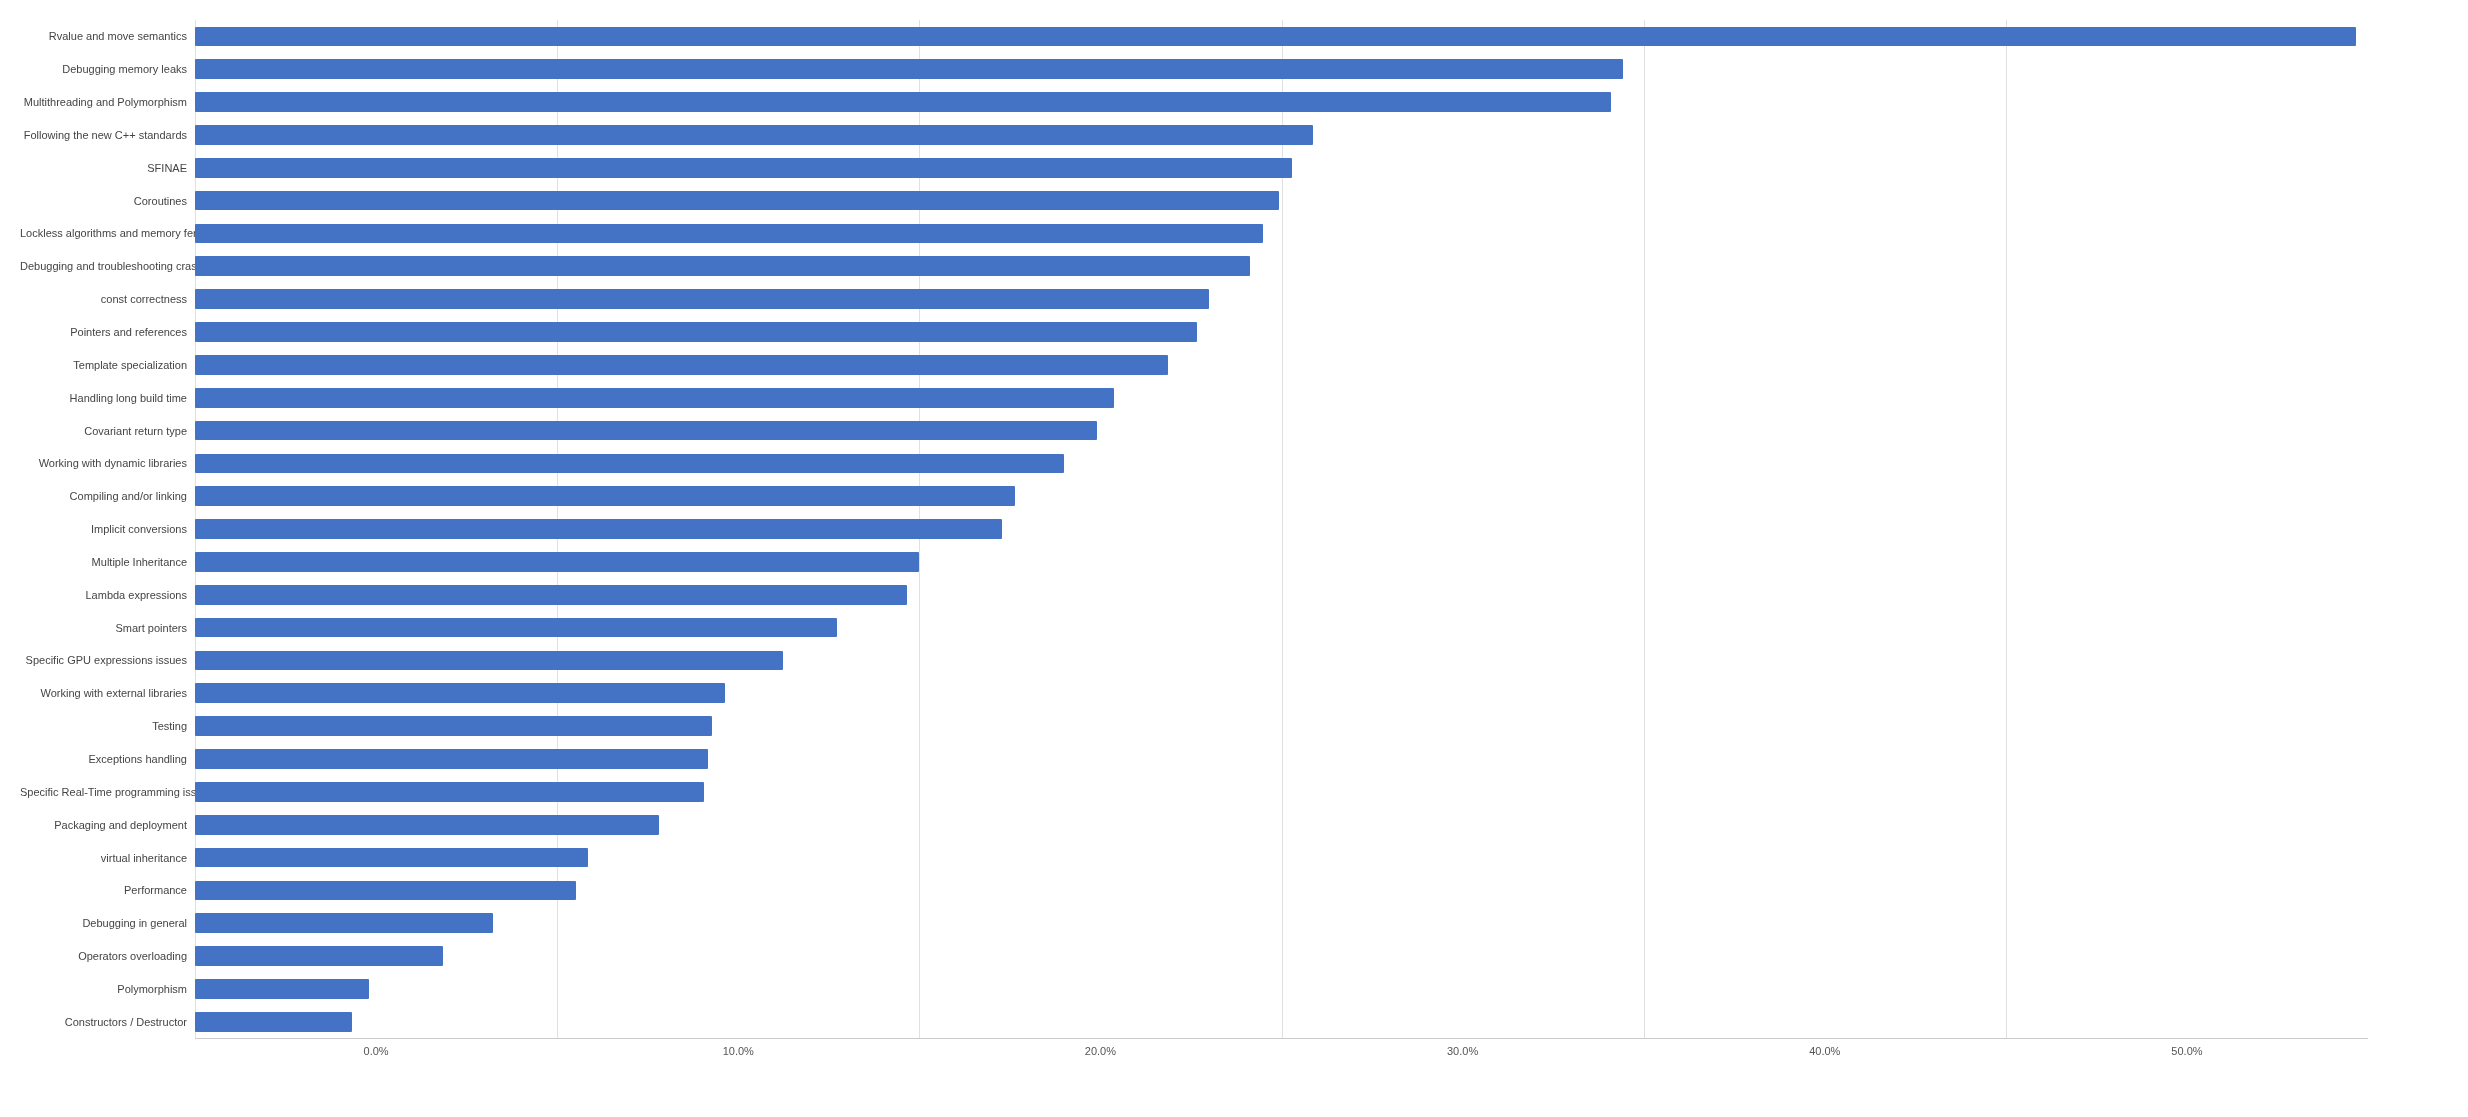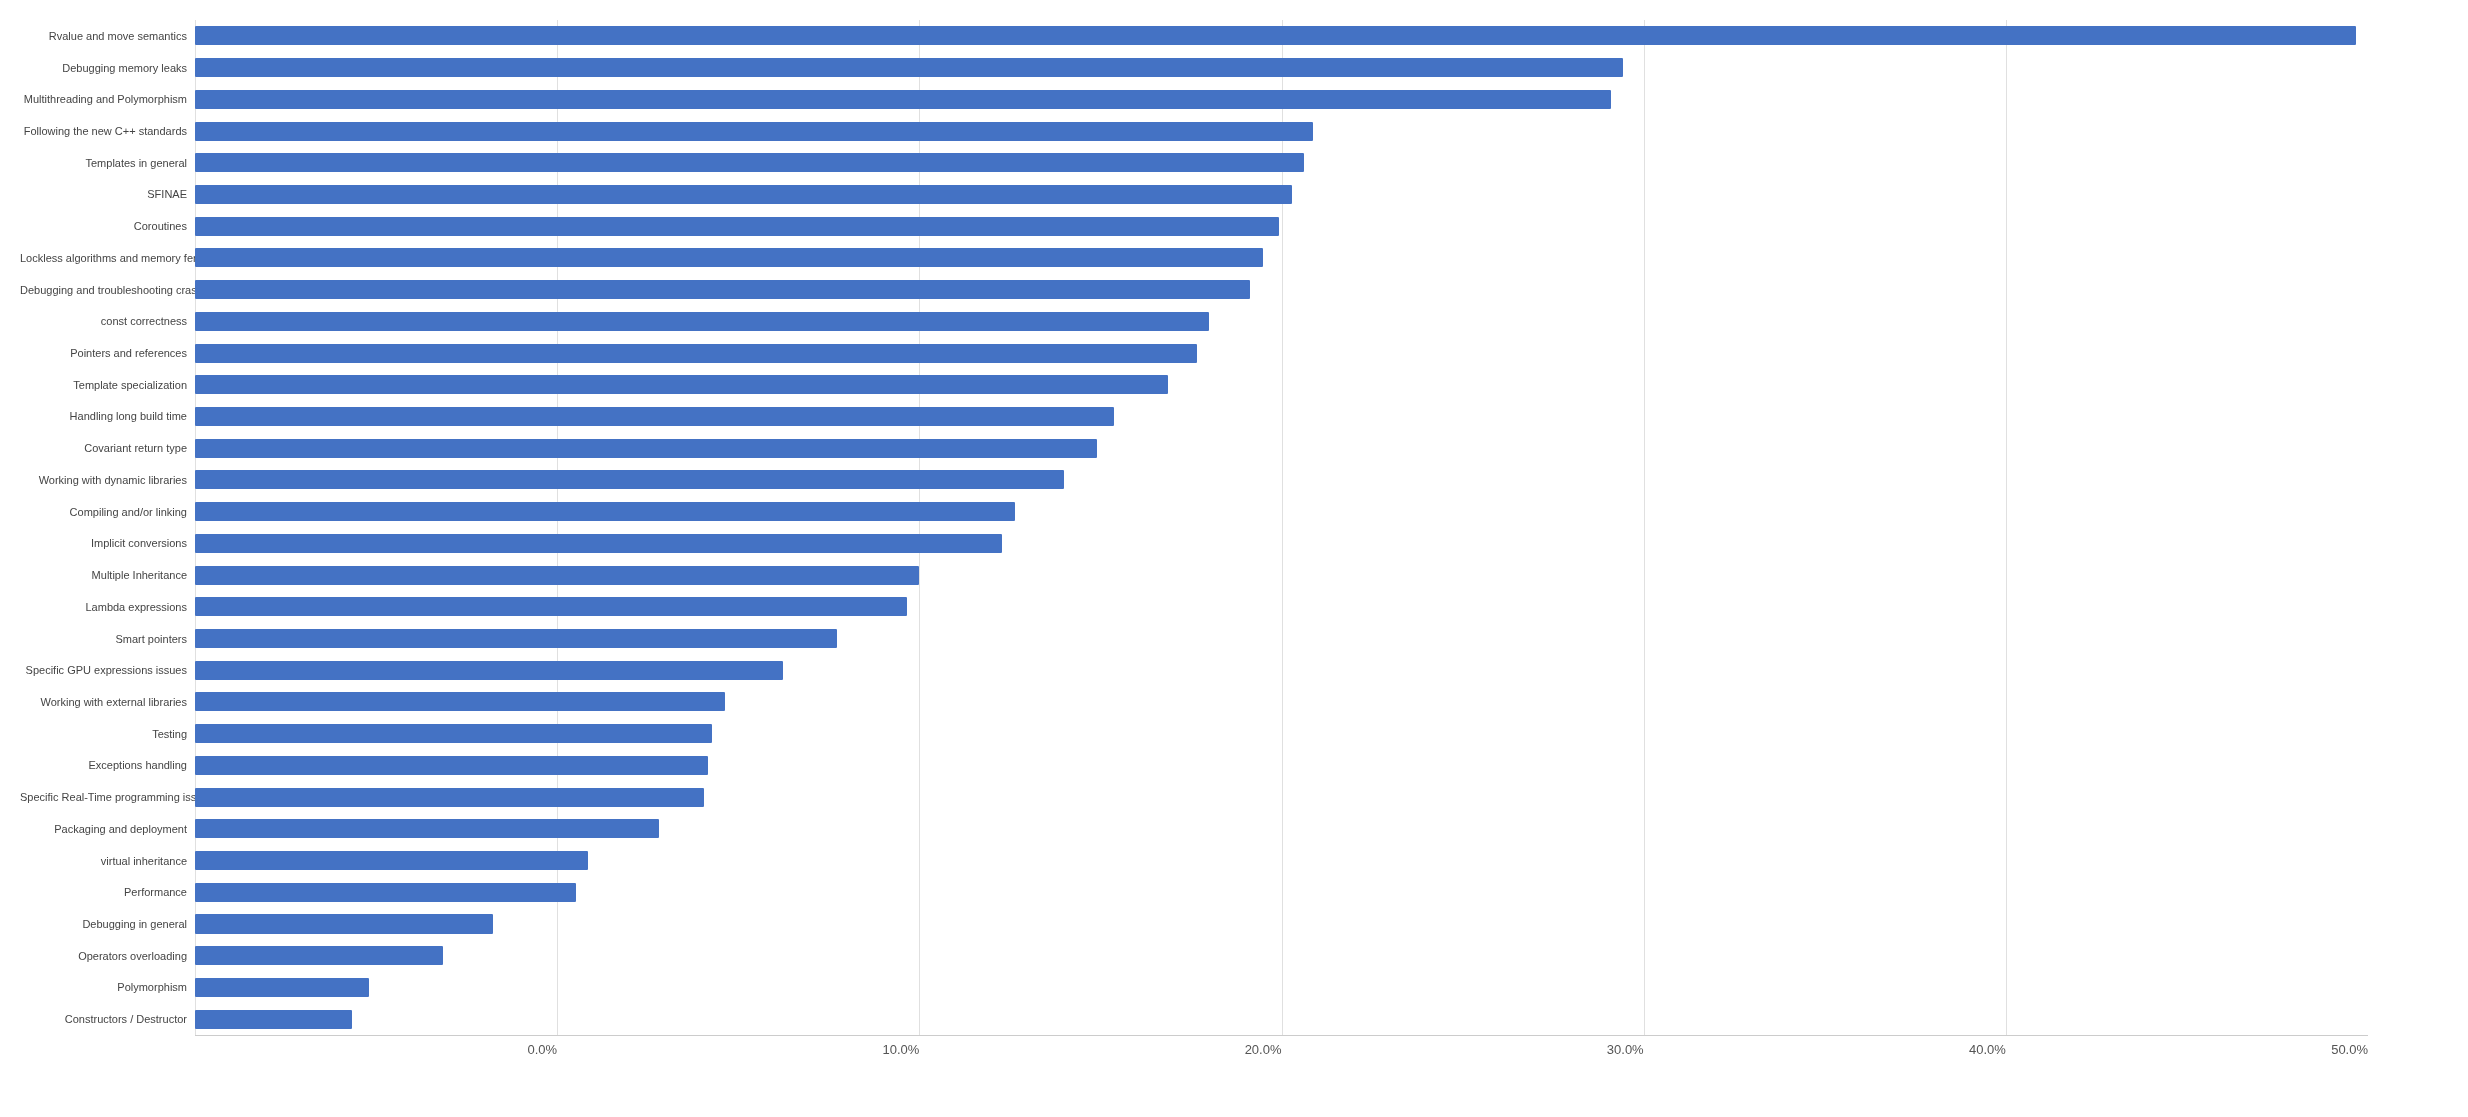--- a/index.html
+++ b/index.html
@@ -69,22 +69,22 @@
       border-radius: 1px;
     }
     .x-axis {
       display: flex;
       margin-left: 175px;
       padding-top: 6px;
       border-top: 1px solid #ccc;
     }
     .x-tick {
       flex: 1;
-      text-align: right;
-      font-size: 13px;
+      text-align: center;
+      font-size: 11px;
       color: #555;
     }
   </style>
 </head>
 <body>
 
 <div class="chart-container">
   <div class="chart-area">
     <div class="bars-section">
       <div class="grid-lines">
@@ -111,26 +111,20 @@
         <div class="bar-row">
           <div class="bar-label">Multithreading and Polymorphism</div>
           <div class="bar-track">
             <div class="bar-fill" style="width: 65.1429%; background: rgb(68, 114, 196);"></div>
           </div>
         </div>
         <div class="bar-row">
           <div class="bar-label">Following the new C++ standards</div>
           <div class="bar-track">
             <div class="bar-fill" style="width: 51.4286%; background: rgb(68, 114, 196);"></div>
-          </div>
-        </div>
-        <div class="bar-row">
-          <div class="bar-label">Templates in general</div>
-          <div class="bar-track">
-            <div class="bar-fill" style="width: 51.0476%; background: rgb(68, 114, 196);"></div>
           </div>
         </div>
         <div class="bar-row">
           <div class="bar-label">SFINAE</div>
           <div class="bar-track">
             <div class="bar-fill" style="width: 50.4762%; background: rgb(68, 114, 196);"></div>
           </div>
         </div>
         <div class="bar-row">
           <div class="bar-label">Coroutines</div>

